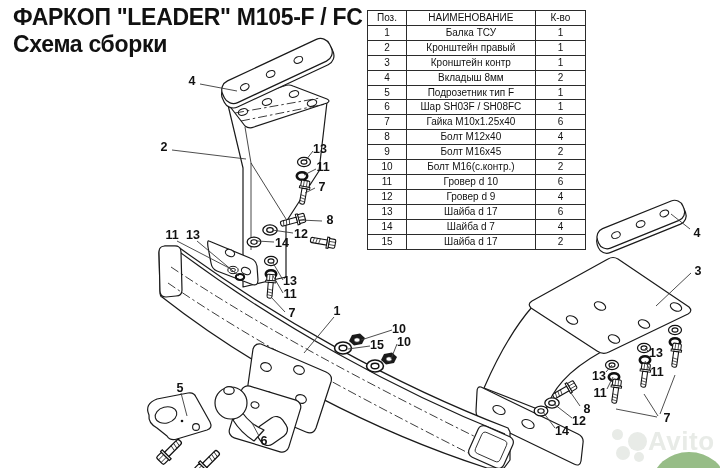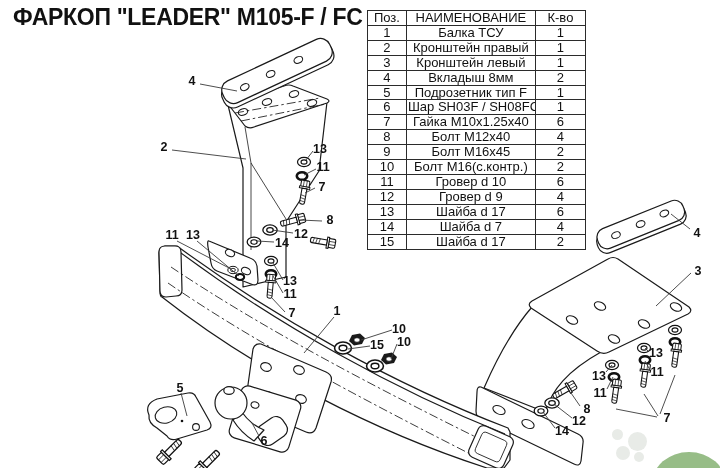--- a/index.html
+++ b/index.html
@@ -1,21 +1,21 @@
 <!DOCTYPE html>
 <html><head>
 <meta charset="utf-8">
 <style>
   html,body{margin:0;padding:0;}
   body{width:720px;height:468px;position:relative;overflow:hidden;background:#fff;
        font-family:"Liberation Sans",sans-serif;color:#111;}
   .title-block{position:absolute;left:13px;top:4px;line-height:27px;
        font-size:23px;font-weight:600;letter-spacing:-0.3px;white-space:nowrap;}
   .parts-table{position:absolute;left:367px;top:10px;width:219px;border-collapse:collapse;
-       table-layout:fixed;font-size:13px;}
+       table-layout:fixed;font-size:10px;}
   .parts-table th,.parts-table td{border:1px solid #2b2b2b;padding:0 1px;text-align:center;
        height:13.9px;line-height:13.9px;white-space:nowrap;overflow:hidden;font-weight:400;}
   .col-pos{width:38px;} .col-name{width:126px;} .col-qty{width:49px;}
   svg{position:absolute;left:0;top:0;}
   .pt{fill:#fff;stroke:#1a1a1a;stroke-width:1.2;stroke-linejoin:round;}
   .ln{fill:none;stroke:#1a1a1a;stroke-width:1.1;stroke-linejoin:round;}
   .thin{fill:none;stroke:#1a1a1a;stroke-width:0.8;}
   .hole{fill:#fff;stroke:#1a1a1a;stroke-width:1.1;}
   .dash{fill:none;stroke:#1a1a1a;stroke-width:0.85;stroke-dasharray:9 3 2.5 3;}
   .leader{fill:none;stroke:#3a3a3a;stroke-width:0.9;}
@@ -214,20 +214,21 @@
       <text x="657" y="372">11</text>
       <text x="587" y="409">8</text>
       <text x="579" y="421">12</text>
       <text x="562" y="431">14</text>
       <text x="667" y="418">7</text>
     </g>
 </svg>
 
 <div class="title-block">
   <div>ФАРКОП "LEADER" M105-F / FC</div>
+  <div>Схема сборки</div>
 </div>
 
 <table class="parts-table">
   <colgroup>
       <col class="col-pos">
       <col class="col-name">
       <col class="col-qty">
     </colgroup>
   <thead>
     <tr>
@@ -242,21 +243,21 @@
         <td>Балка ТСУ</td>
         <td>1</td>
       </tr>
       <tr>
         <td>2</td>
         <td>Кронштейн правый</td>
         <td>1</td>
       </tr>
       <tr>
         <td>3</td>
-        <td>Кронштейн левый</td>
+        <td>Кронштейн контр</td>
         <td>1</td>
       </tr>
       <tr>
         <td>4</td>
         <td>Вкладыш 8мм</td>
         <td>2</td>
       </tr>
       <tr>
         <td>5</td>
         <td>Подрозетник тип F</td>
@@ -314,13 +315,14 @@
       </tr>
     </tbody>
 </table>
 
 <div class="wm-green" style="background: rgb(151, 189, 135);"></div>
 <div class="watermark">
   <span class="wm-c" style="left: 4px; top: 5px; width: 11px; height: 11px; background: rgb(232, 235, 231);"></span>
   <span class="wm-c" style="left: 20px; top: 8px; width: 19px; height: 19px; background: rgb(232, 235, 231);"></span>
   <span class="wm-c" style="left: 8px; top: 22px; width: 14px; height: 14px; background: rgb(232, 235, 231);"></span>
   <span class="wm-c" style="left: 26px; top: 28px; width: 10px; height: 10px; background: rgb(232, 235, 231);"></span>
+  <span class="wm-text" style="color: rgb(232, 235, 231);">Avito</span>
 </div>
 
 </body></html>

